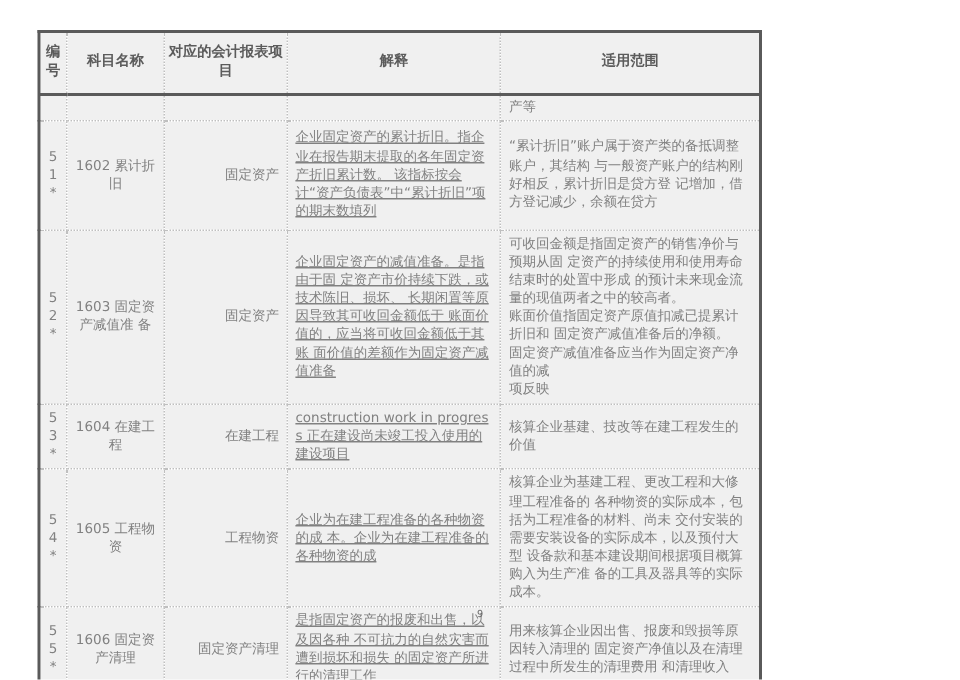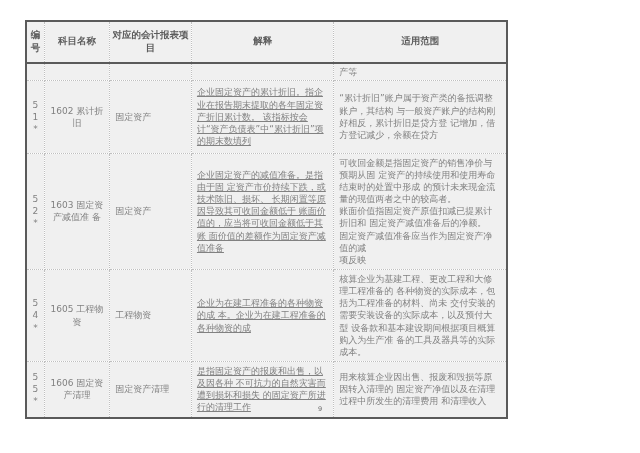--- a/index.html
+++ b/index.html
@@ -40,21 +40,21 @@
   thead th{
     color:#5c5c5c;
     font-weight:bold;
     font-size:9.5px;
     text-align:center;
     padding:7px 2px;
     border-bottom:2px solid #5a5a5a;
   }
   td.num{text-align:center;}
   td.name{text-align:center;}
-  td.report{text-align:left;}
+  td.report{text-align:right;}
   td.expl{text-align:left;text-decoration:underline;}
   td.scope{text-align:left;white-space:pre-line;}
   tr.cont td{height:10px;vertical-align:top;padding-top:2px;padding-bottom:2px;}
   .footer{
     position:absolute;
     left:0;right:0;
     top:405px;
     text-align:center;
     font-size:6.5px;
     color:#666666;
@@ -99,20 +99,27 @@
       <tr style="height:83px">
         <td class="num">52*</td>
         <td class="name">1603 固定资产减值准 备</td>
         <td class="report">固定资产</td>
         <td class="expl">企业固定资产的减值准备。是指由于固 定资产市价持续下跌，或技术陈旧、损坏、 长期闲置等原因导致其可收回金额低于 账面价值的，应当将可收回金额低于其账 面价值的差额作为固定资产减值准备</td>
         <td class="scope">可收回金额是指固定资产的销售净价与预期从固 定资产的持续使用和使用寿命结束时的处置中形成 的预计未来现金流量的现值两者之中的较高者。
 账面价值指固定资产原值扣减已提累计折旧和 固定资产减值准备后的净额。
 固定资产减值准备应当作为固定资产净值的减
 项反映</td>
       </tr>
+      <tr style="height:32px">
+        <td class="num">53*</td>
+        <td class="name">1604 在建工程</td>
+        <td class="report">在建工程</td>
+        <td class="expl">construction work in progress 正在建设尚未竣工投入使用的建设项目</td>
+        <td class="scope">核算企业基建、技改等在建工程发生的价值</td>
+      </tr>
       <tr style="height:68px">
         <td class="num">54*</td>
         <td class="name">1605 工程物资</td>
         <td class="report">工程物资</td>
         <td class="expl">企业为在建工程准备的各种物资的成 本。企业为在建工程准备的各种物资的成</td>
         <td class="scope">核算企业为基建工程、更改工程和大修理工程准备的 各种物资的实际成本，包括为工程准备的材料、尚未 交付安装的需要安装设备的实际成本，以及预付大型 设备款和基本建设期间根据项目概算购入为生产准 备的工具及器具等的实际成本。</td>
       </tr>
       <tr style="height:47px">
         <td class="num">55*</td>
         <td class="name">1606 固定资产清理</td>

